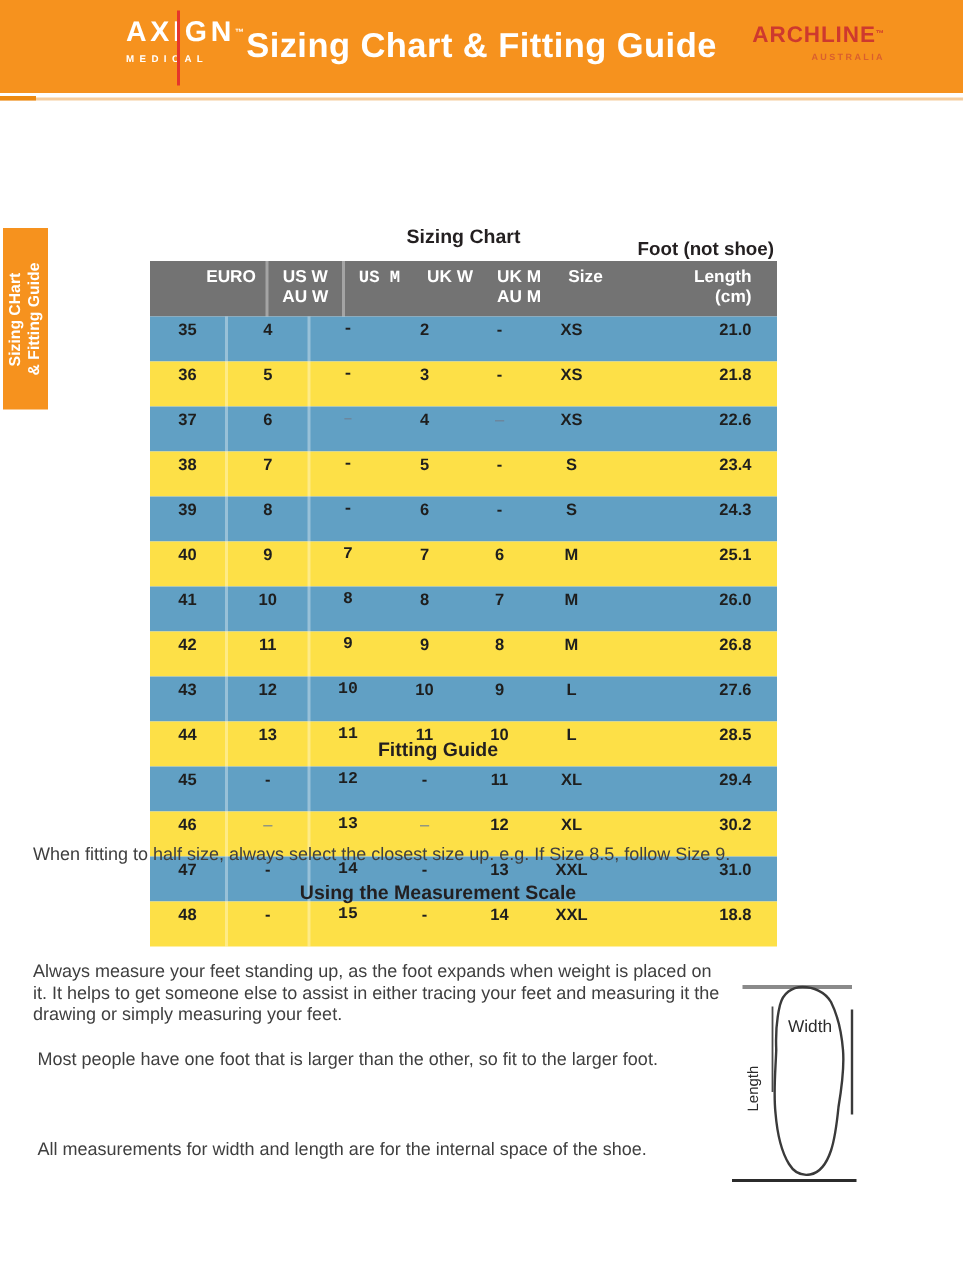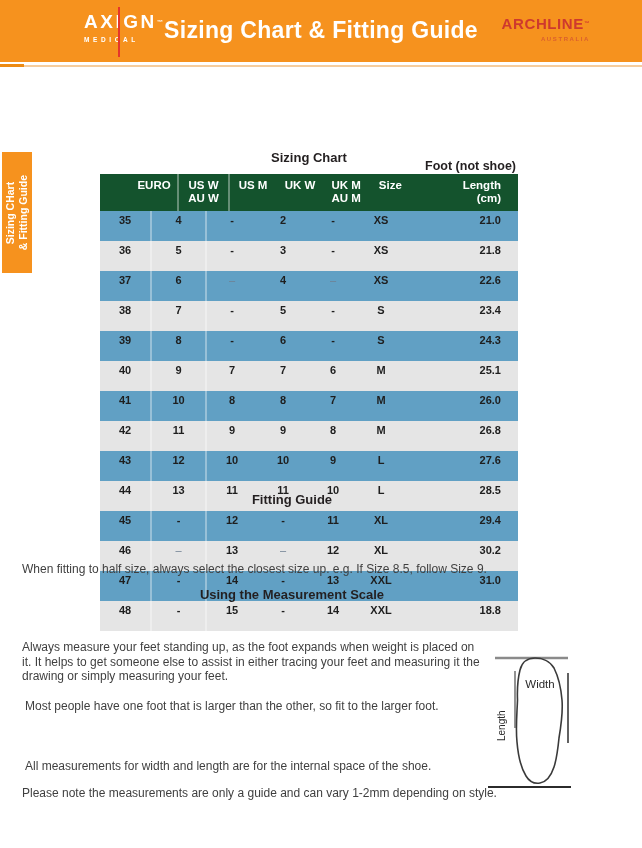--- a/index.html
+++ b/index.html
@@ -29,30 +29,30 @@
         font-size:10.5px;font-weight:bold;line-height:13px;text-align:center;white-space:pre-line;}
 
   
   .chart-title{position:absolute;top:150px;left:100px;width:418px;text-align:center;
         color:#231F20;font-size:13px;font-weight:bold;}
   .foot-note{position:absolute;top:159px;left:404px;width:112px;text-align:right;
         color:#231F20;font-size:12.5px;font-weight:bold;}
 
   
   .table{position:absolute;left:100px;top:174px;width:418px;}
-  .thead{display:flex;height:37px;background:#14532d;color:#ffffff;padding-left:31px;}
+  .thead{display:flex;height:37px;background:#737373;color:#ffffff;padding-left:31px;}
   .hcell{font-size:11.5px;font-weight:bold;line-height:13px;padding-top:5px;box-sizing:border-box;}
   .trow{display:flex;height:30px;}
   .trow.dark{background:#61A0C4;}
-  .trow.light{background:#e5e5e5;}
+  .trow.light{background:#fde047;}
   .cell{display:block;text-align:center;box-sizing:border-box;}
   .trow .cell{font-size:11px;font-weight:bold;color:#1E1E1E;line-height:19px;}
   .c0{width:50px;}
   .c1{width:55px;border-left:2px solid rgba(255,255,255,0.35);}
-  .c2{width:52px;border-left:2px solid rgba(255,255,255,0.35);}
+  .c2{width:52px;border-left:2px solid rgba(255,255,255,0.35);font-family:Liberation Mono, monospace;}
   .c3{width:52px;}
   .c4{width:48px;text-align:center;}
   .c5{width:48px;}
   .c6{width:113px;text-align:right;padding-right:17px;}
   .cell.muted{color:#6F7F92;font-weight:normal;}
 
   
   .h2{position:absolute;left:0;width:584px;text-align:center;color:#231F20;
         font-size:13px;font-weight:bold;}
   .para{position:absolute;left:22px;color:#3F3F3F;font-size:12px;line-height:14.5px;}
@@ -246,21 +246,20 @@
       </div>
   </div>
 
   <div class="h2" style="top:492px;">Fitting Guide</div>
   <div class="para" style="top:562px;width:590px;">When fitting to half size, always select the closest size up. e.g. If Size 8.5, follow Size 9.</div>
 
   <div class="h2" style="top:587px;">Using the Measurement Scale</div>
   <div class="para" style="top:640px;width:462px;">Always measure your feet standing up, as the foot expands when weight is placed on it. It helps to get someone else to assist in either tracing your feet and measuring it the drawing or simply measuring your feet.</div>
   <div class="para" style="top:759px;left:25px;width:560px;">All measurements for width and length are for the internal space of the shoe.</div>
   <div class="para" style="top:699px;left:25px;width:560px;">Most people have one foot that is larger than the other, so fit to the larger foot.</div>
-  <div class="para" style="top:786px;width:545px;">Please note the measurements are only a guide and can vary 1-2mm depending on style.</div>
 
   <svg class="diagram" viewBox="0 0 130 145" xmlns="http://www.w3.org/2000/svg">
     <line x1="7" y1="10" x2="80" y2="10" stroke="#8a8a8a" stroke-width="2.6"></line>
     <line x1="0" y1="139" x2="83" y2="139" stroke="#2b2b2b" stroke-width="2"></line>
     <path d="M47,10
              C 40,10 34,14 32,22
              C 30,30 29,40 29.5,52
              C 29,66 27.5,80 29,94
              C 30,106 33,120 38,128
              C 41,133 46,136 52,135

